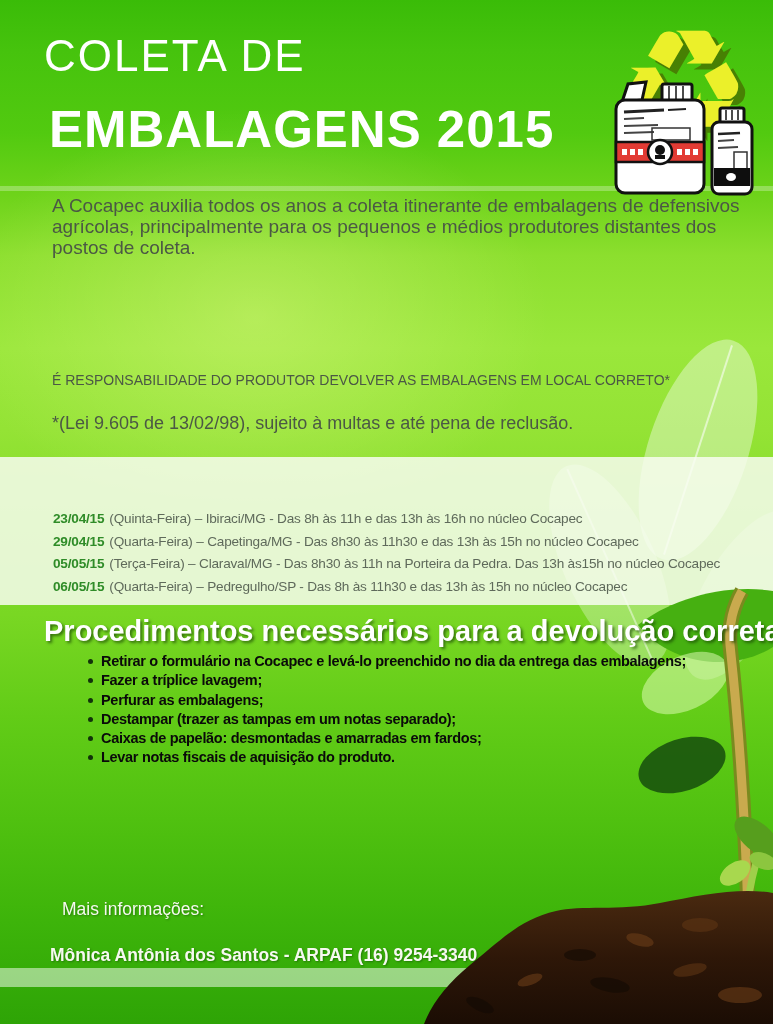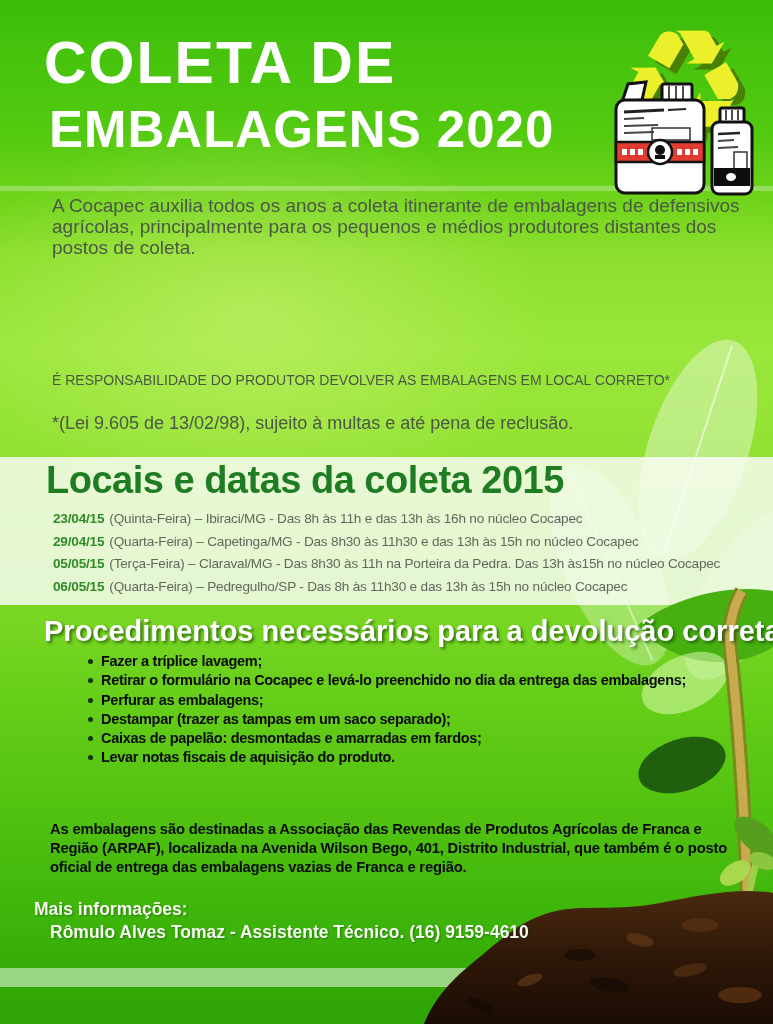--- a/index.html
+++ b/index.html
@@ -16,37 +16,37 @@
   .leaves-svg{position:absolute;left:548px;top:325px;z-index:1;}
   .band-main{position:absolute;left:0;top:457px;width:773px;height:148px;background:rgba(249,253,243,0.84);z-index:2;}
   .band-bottom{position:absolute;left:0;top:968px;width:773px;height:19px;background:rgba(255,255,255,0.50);z-index:2;}
   .plant-svg{position:absolute;left:630px;top:585px;z-index:3;}
   .soil-svg{position:absolute;left:0;top:845px;z-index:4;}
   .illus{position:absolute;left:608px;top:18px;width:165px;height:175px;z-index:4;}
   .recycle-glyph{position:absolute;left:10px;top:-8px;font-family:"DejaVu Sans",sans-serif;font-size:148px;line-height:1;color:#ebf02a;text-shadow:7px 6px 0 rgba(72,116,2,0.85);}
   .containers-svg{position:absolute;left:2px;top:58px;}
 
   .txt{position:absolute;z-index:5;}
-  .h1a{left:44px;top:34px;font-size:59px;font-weight:bold;color:#ffffff;letter-spacing:2px;line-height:1;}
+  .h1a{left:44px;top:34px;font-size:44px;font-weight:normal;color:#ffffff;letter-spacing:2px;line-height:1;}
   .h1b{left:49px;top:104px;font-size:51px;font-weight:bold;color:#ffffff;letter-spacing:1px;line-height:1;}
   .intro-p{left:52px;width:690px;font-size:19px;line-height:21px;color:#4b5845;}
   .p1{top:195px;}
   .p2{top:278px;}
   .resp{top:366px;left:52px;width:690px;font-size:14px;line-height:29px;color:#4b5845;}
   .law{top:413px;left:52px;font-size:18px;color:#4b5845;text-align:right;}
   .sched-h{left:46px;top:459px;font-size:38px;font-weight:bold;color:#1e7d23;letter-spacing:-0.5px;}
   .sched-list{left:53px;top:508px;}
   .sched-row{white-space:nowrap;font-size:13.6px;line-height:22.6px;letter-spacing:-0.2px;color:#5f6a5b;}
   .sched-date{font-weight:bold;color:#2f8c28;margin-right:5px;}
   .proc-h{left:44px;top:615px;font-size:29px;font-weight:bold;color:#ffffff;text-shadow:2px 2px 3px rgba(18,60,0,0.65);white-space:nowrap;}
   .bullets{left:86px;top:652px;margin:0;padding:0;list-style:none;}
   .bullets li{position:relative;padding-left:15px;font-size:14.5px;font-weight:bold;color:#0a0a0a;line-height:19.3px;letter-spacing:-0.3px;white-space:nowrap;}
   .bullets li::before{content:"";position:absolute;left:2px;top:7px;width:5px;height:5px;border-radius:50%;background:#12330a;}
   .dest{left:50px;top:820px;width:688px;font-size:14.8px;font-weight:bold;line-height:19.2px;letter-spacing:-0.2px;color:#0b0b0b;}
-  .contact-h{left:34px;top:899px;font-size:17.5px;font-weight:bold;color:#f6f9f0;text-shadow:1px 1px 2px rgba(0,45,0,0.4);}
+  .contact-h{left:62px;top:899px;font-size:17.5px;font-weight:normal;color:#f6f9f0;text-shadow:1px 1px 2px rgba(0,45,0,0.4);}
   .contact-l1{left:50px;top:922px;}
   .contact-l2{left:50px;top:945px;}
   .contact-line{font-size:17.5px;font-weight:bold;color:#f6f9f0;text-shadow:1px 1px 2px rgba(0,45,0,0.4);white-space:nowrap;}
 </style>
 </head>
 <body>
 
 <div class="page">
   <div class="glow"></div>
   <div class="seam"></div>
@@ -136,49 +136,47 @@
       <line x1="108" y1="58" x2="130" y2="57" stroke="#222" stroke-width="2.5"></line>
       <line x1="108" y1="65" x2="124" y2="64" stroke="#444" stroke-width="2"></line>
       <line x1="108" y1="72" x2="128" y2="71" stroke="#444" stroke-width="2"></line>
       <rect x="124" y="76" width="13" height="17" fill="none" stroke="#333" stroke-width="1.5"></rect>
       <rect x="104" y="92" width="36" height="18" fill="#0e0e0e"></rect>
       <ellipse cx="121" cy="101" rx="5" ry="4" fill="#ffffff"></ellipse>
     </svg>
   </div>
 
   <div class="txt h1a">COLETA DE</div>
-  <div class="txt h1b">EMBALAGENS 2020</div>
+  <div class="txt h1b">EMBALAGENS 2015</div>
 
   <div class="txt intro-p p1">A Cocapec auxilia todos os anos a coleta itinerante de embalagens de defensivos agrícolas, principalmente para os pequenos e médios produtores distantes dos postos de coleta.</div>
   <div class="txt resp">É RESPONSABILIDADE DO PRODUTOR DEVOLVER AS EMBALAGENS EM LOCAL CORRETO*</div>
   <div class="txt law">*(Lei 9.605 de 13/02/98), sujeito à multas e até pena de reclusão.</div>
 
-  <div class="txt sched-h">Locais e datas da coleta 2015</div>
   <div class="txt sched-list">
     <div class="sched-row">
       <span class="sched-date">23/04/15</span><span>(Quinta-Feira) – Ibiraci/MG - Das 8h às 11h e das 13h às 16h no núcleo Cocapec</span>
     </div>
     <div class="sched-row">
       <span class="sched-date">29/04/15</span><span>(Quarta-Feira) – Capetinga/MG - Das 8h30 às 11h30 e das 13h às 15h no núcleo Cocapec</span>
     </div>
     <div class="sched-row">
       <span class="sched-date">05/05/15</span><span>(Terça-Feira) – Claraval/MG - Das 8h30 às 11h na Porteira da Pedra. Das 13h às15h no núcleo Cocapec</span>
     </div>
     <div class="sched-row">
       <span class="sched-date">06/05/15</span><span>(Quarta-Feira) – Pedregulho/SP - Das 8h às 11h30 e das 13h às 15h no núcleo Cocapec</span>
     </div>
   </div>
 
   <div class="txt proc-h">Procedimentos necessários para a devolução correta</div>
   <ul class="txt bullets">
+    <li>Retirar o formulário na Cocapec e levá-lo preenchido no dia da entrega das embalagens;</li>
     <li>Fazer a tríplice lavagem;</li>
-    <li>Retirar o formulário na Cocapec e levá-lo preenchido no dia da entrega das embalagens;</li>
     <li>Perfurar as embalagens;</li>
-    <li>Destampar (trazer as tampas em um saco separado);</li>
+    <li>Destampar (trazer as tampas em um notas separado);</li>
     <li>Caixas de papelão: desmontadas e amarradas em fardos;</li>
     <li>Levar notas fiscais de aquisição do produto.</li>
   </ul>
 
-  <div class="txt dest">As embalagens são destinadas a Associação das Revendas de Produtos Agrícolas de Franca e Região (ARPAF), localizada na Avenida Wilson Bego, 401, Distrito Industrial, que também é o posto oficial de entrega das embalagens vazias de Franca e região.</div>
 
   <div class="txt contact-h">Mais informações:</div>
-  <div class="txt contact-line contact-l1">Rômulo Alves Tomaz - Assistente Técnico. (16) 9159-4610</div>
+  <div class="txt contact-line contact-l2">Mônica Antônia dos Santos - ARPAF (16) 9254-3340</div>
 </div>
 
 </body></html>

